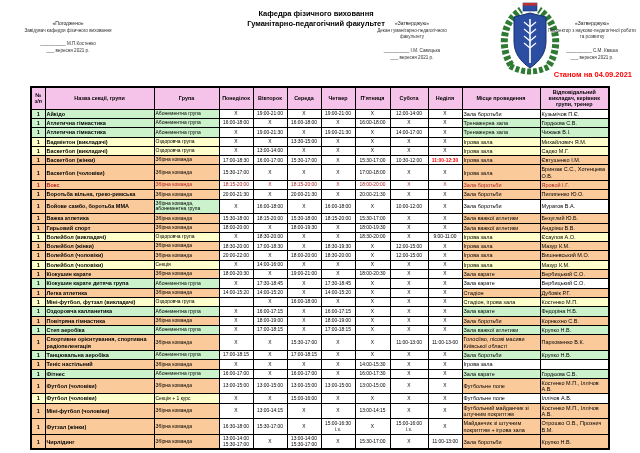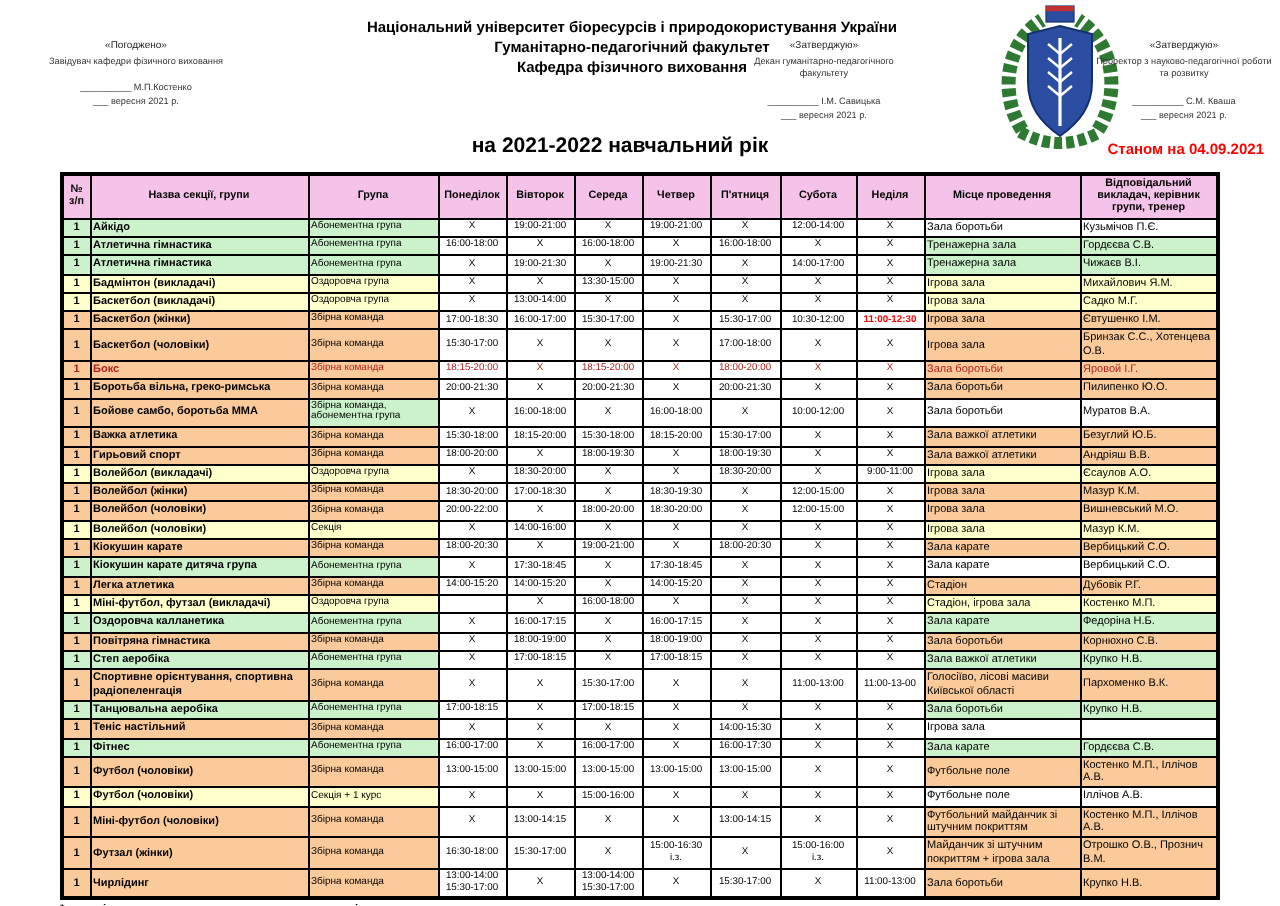--- a/index.html
+++ b/index.html
@@ -40,23 +40,22 @@
 <div class="page">
 
   <div class="approval" id="appr-left">
     <div class="status">«Погоджено»</div>
     <div>Завідувач кафедри фізичного виховання</div>
     <div class="sign">__________ М.П.Костенко</div>
     <div>___ вересня 2021 р.</div>
   </div>
 
   <div class="hdr-uni">
-    <div>Національний університет біоресурсів і природокористування України</div>
+    <div>Кафедра фізичного виховання</div>
     <div>Гуманітарно-педагогічний факультет</div>
-    <div>Кафедра фізичного виховання</div>
   </div>
 
   <div class="approval" id="appr-dean">
     <div class="status">«Затверджую»</div>
     <div>Декан гуманітарно-педагогічного факультету</div>
     <div class="sign">__________ І.М. Савицька</div>
     <div>___ вересня 2021 р.</div>
   </div>
 
   <div class="logo">
@@ -72,21 +71,20 @@
     </svg>
   </div>
 
   <div class="approval" id="appr-rector">
     <div class="status">«Затверджую»</div>
     <div>Проректор з науково-педагогічної роботи та розвитку</div>
     <div class="sign">__________ С.М. Кваша</div>
     <div>___ вересня 2021 р.</div>
   </div>
 
-  <div class="title2">на  2021-2022 навчальний рік</div>
   <div class="status-date" id="status-date" style="color: rgb(255, 0, 0);">Станом на 04.09.2021</div>
 
   <div class="table-wrap">
     <table id="schedule">
       <colgroup>
         <col style="width:14px">
           <col style="width:109px">
           <col style="width:65px">
         <col style="width:34px">
           <col style="width:34px">

